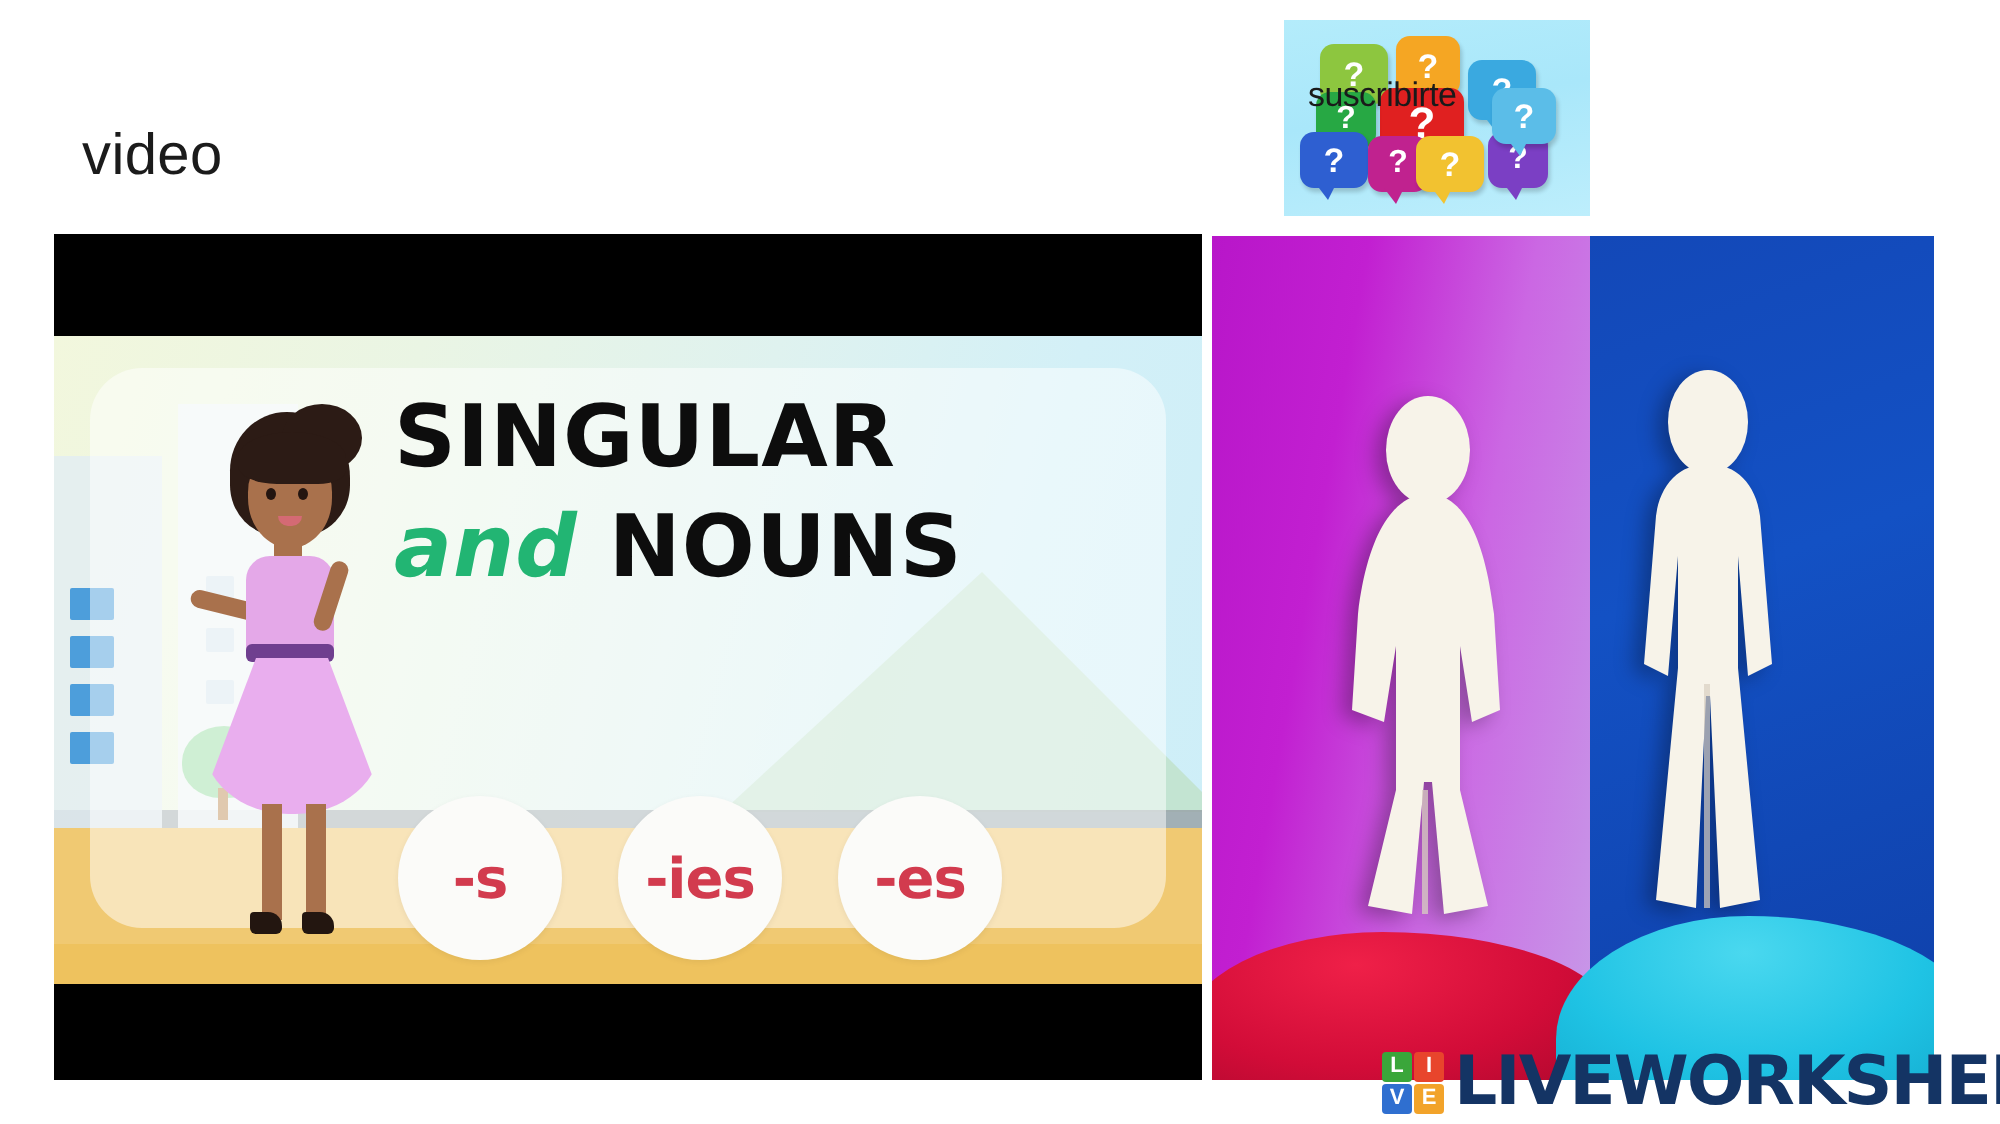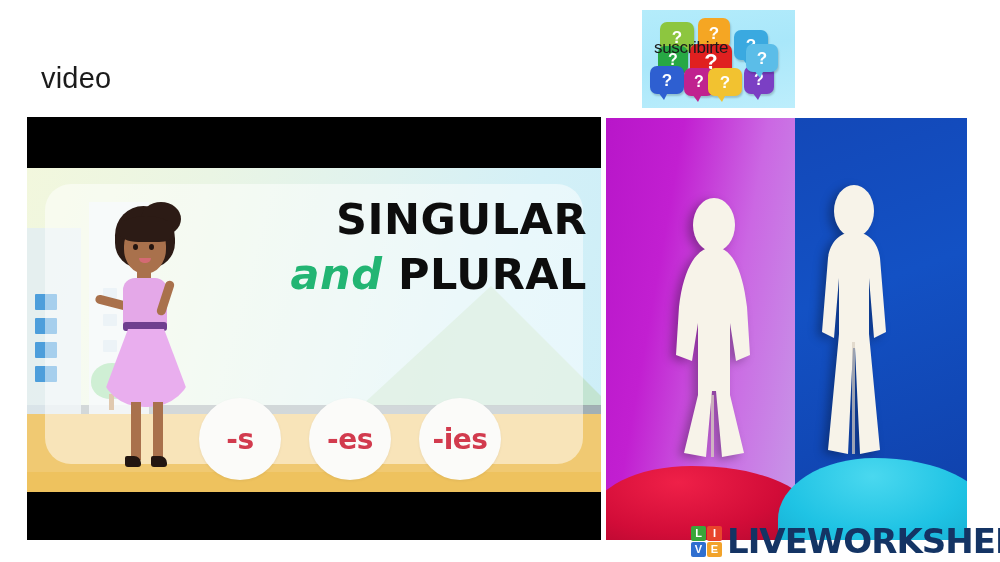--- a/index.html
+++ b/index.html
@@ -86,21 +86,20 @@
     overflow: hidden;
   }
   .video-stage {
     position: absolute;
     left: 0;
     top: 51px;
     width: 574px;
     height: 324px;
     background: linear-gradient(105deg, #f2f7dd 0%, #eaf5e4 28%, #dff2ef 55%, #d3f0f7 78%, #cdeef8 100%);
     overflow: hidden;
-    text-align: right;
   }
   
   .bldg {
     position: absolute;
     background: #e3edf2;
     opacity: .85;
   }
   .bldg-win {
     position: absolute;
     background: #4d9edb;
@@ -445,32 +444,32 @@
       <div class="w-belt"></div>
       <div class="w-skirt"></div>
       <div class="w-leg l"></div>
       <div class="w-leg r"></div>
       <div class="w-shoe l"></div>
       <div class="w-shoe r"></div>
     </div>
 
     <div class="headline">
       <div class="hl-line">SINGULAR</div>
-      <div class="hl-line"><span class="hl-and">and</span> <span>PLURAL</span></div>
+      <div class="hl-line"><span class="hl-and">and</span> <span>NOUNS</span></div>
     </div>
 
     <div class="suffixes">
       <div class="suffix-circle">
         <span class="suffix-label">-s</span>
       </div>
       <div class="suffix-circle">
+        <span class="suffix-label">-ies</span>
+      </div>
+      <div class="suffix-circle">
         <span class="suffix-label">-es</span>
-      </div>
-      <div class="suffix-circle">
-        <span class="suffix-label">-ies</span>
       </div>
     </div>
   </div>
 </div>
 
 <div class="photo">
   <div class="photo-left-bg"></div>
   <div class="photo-right-bg"></div>
 
   <svg class="figure fig-female" viewBox="0 0 92 288">

